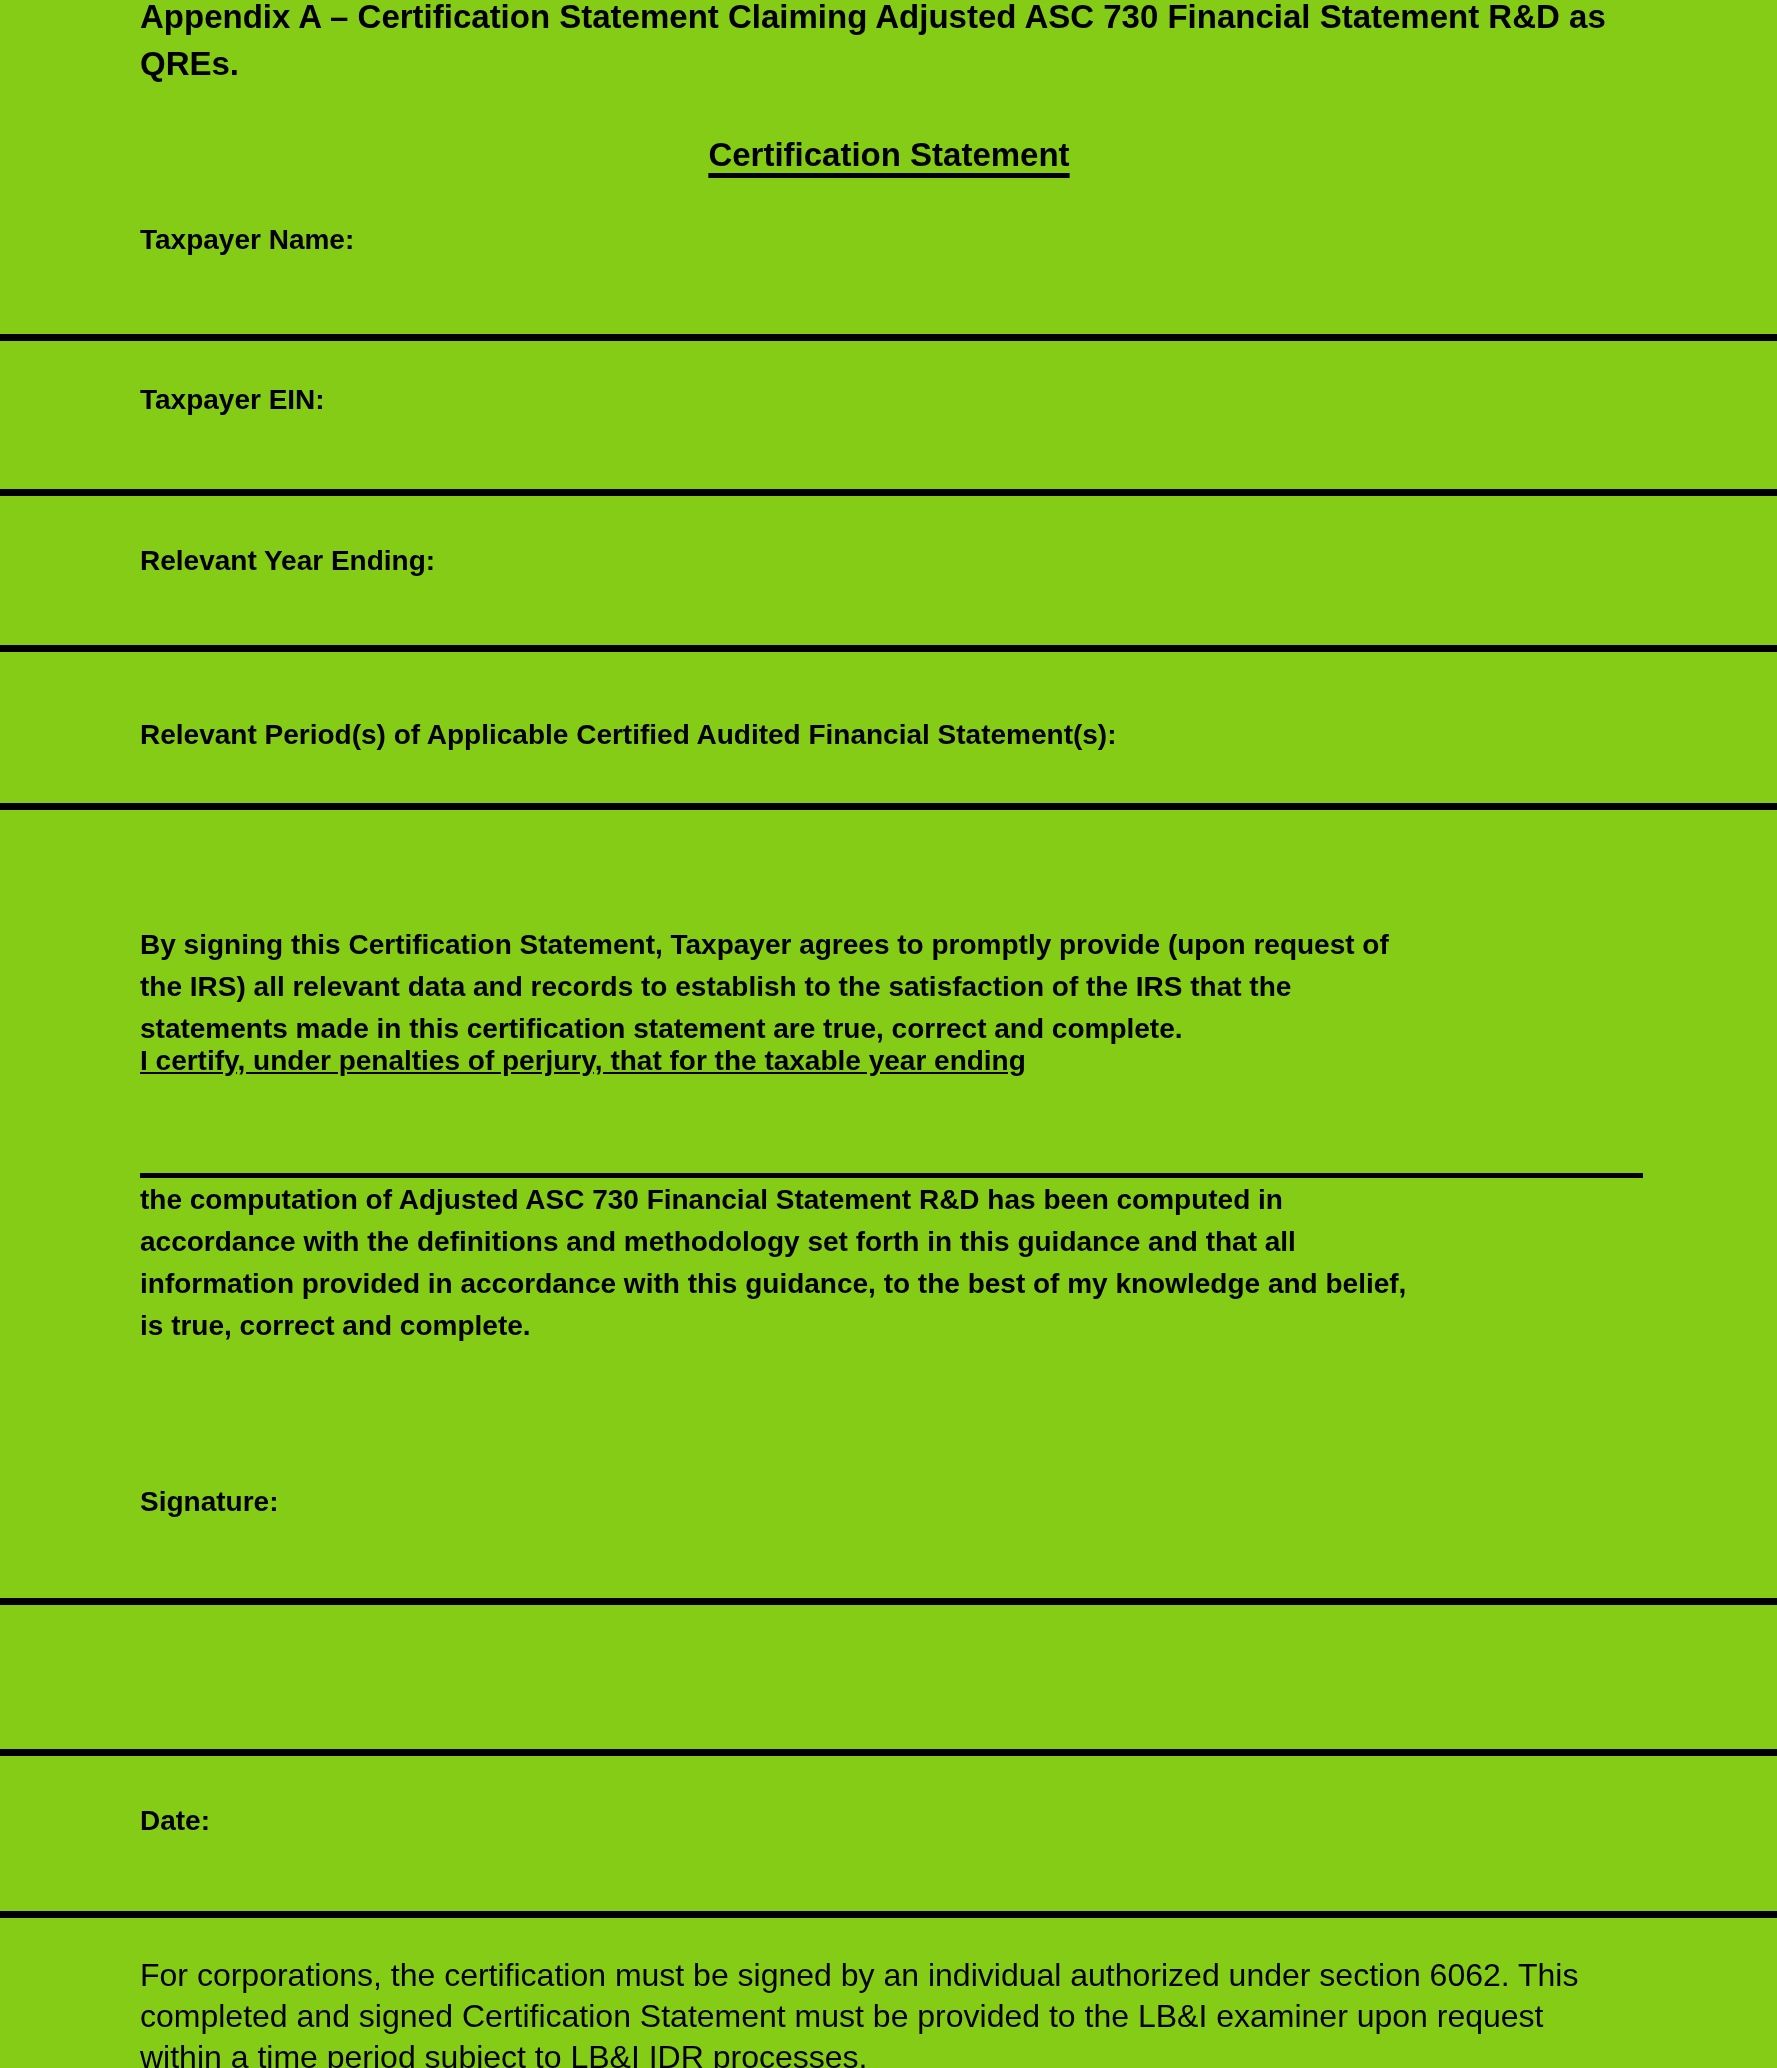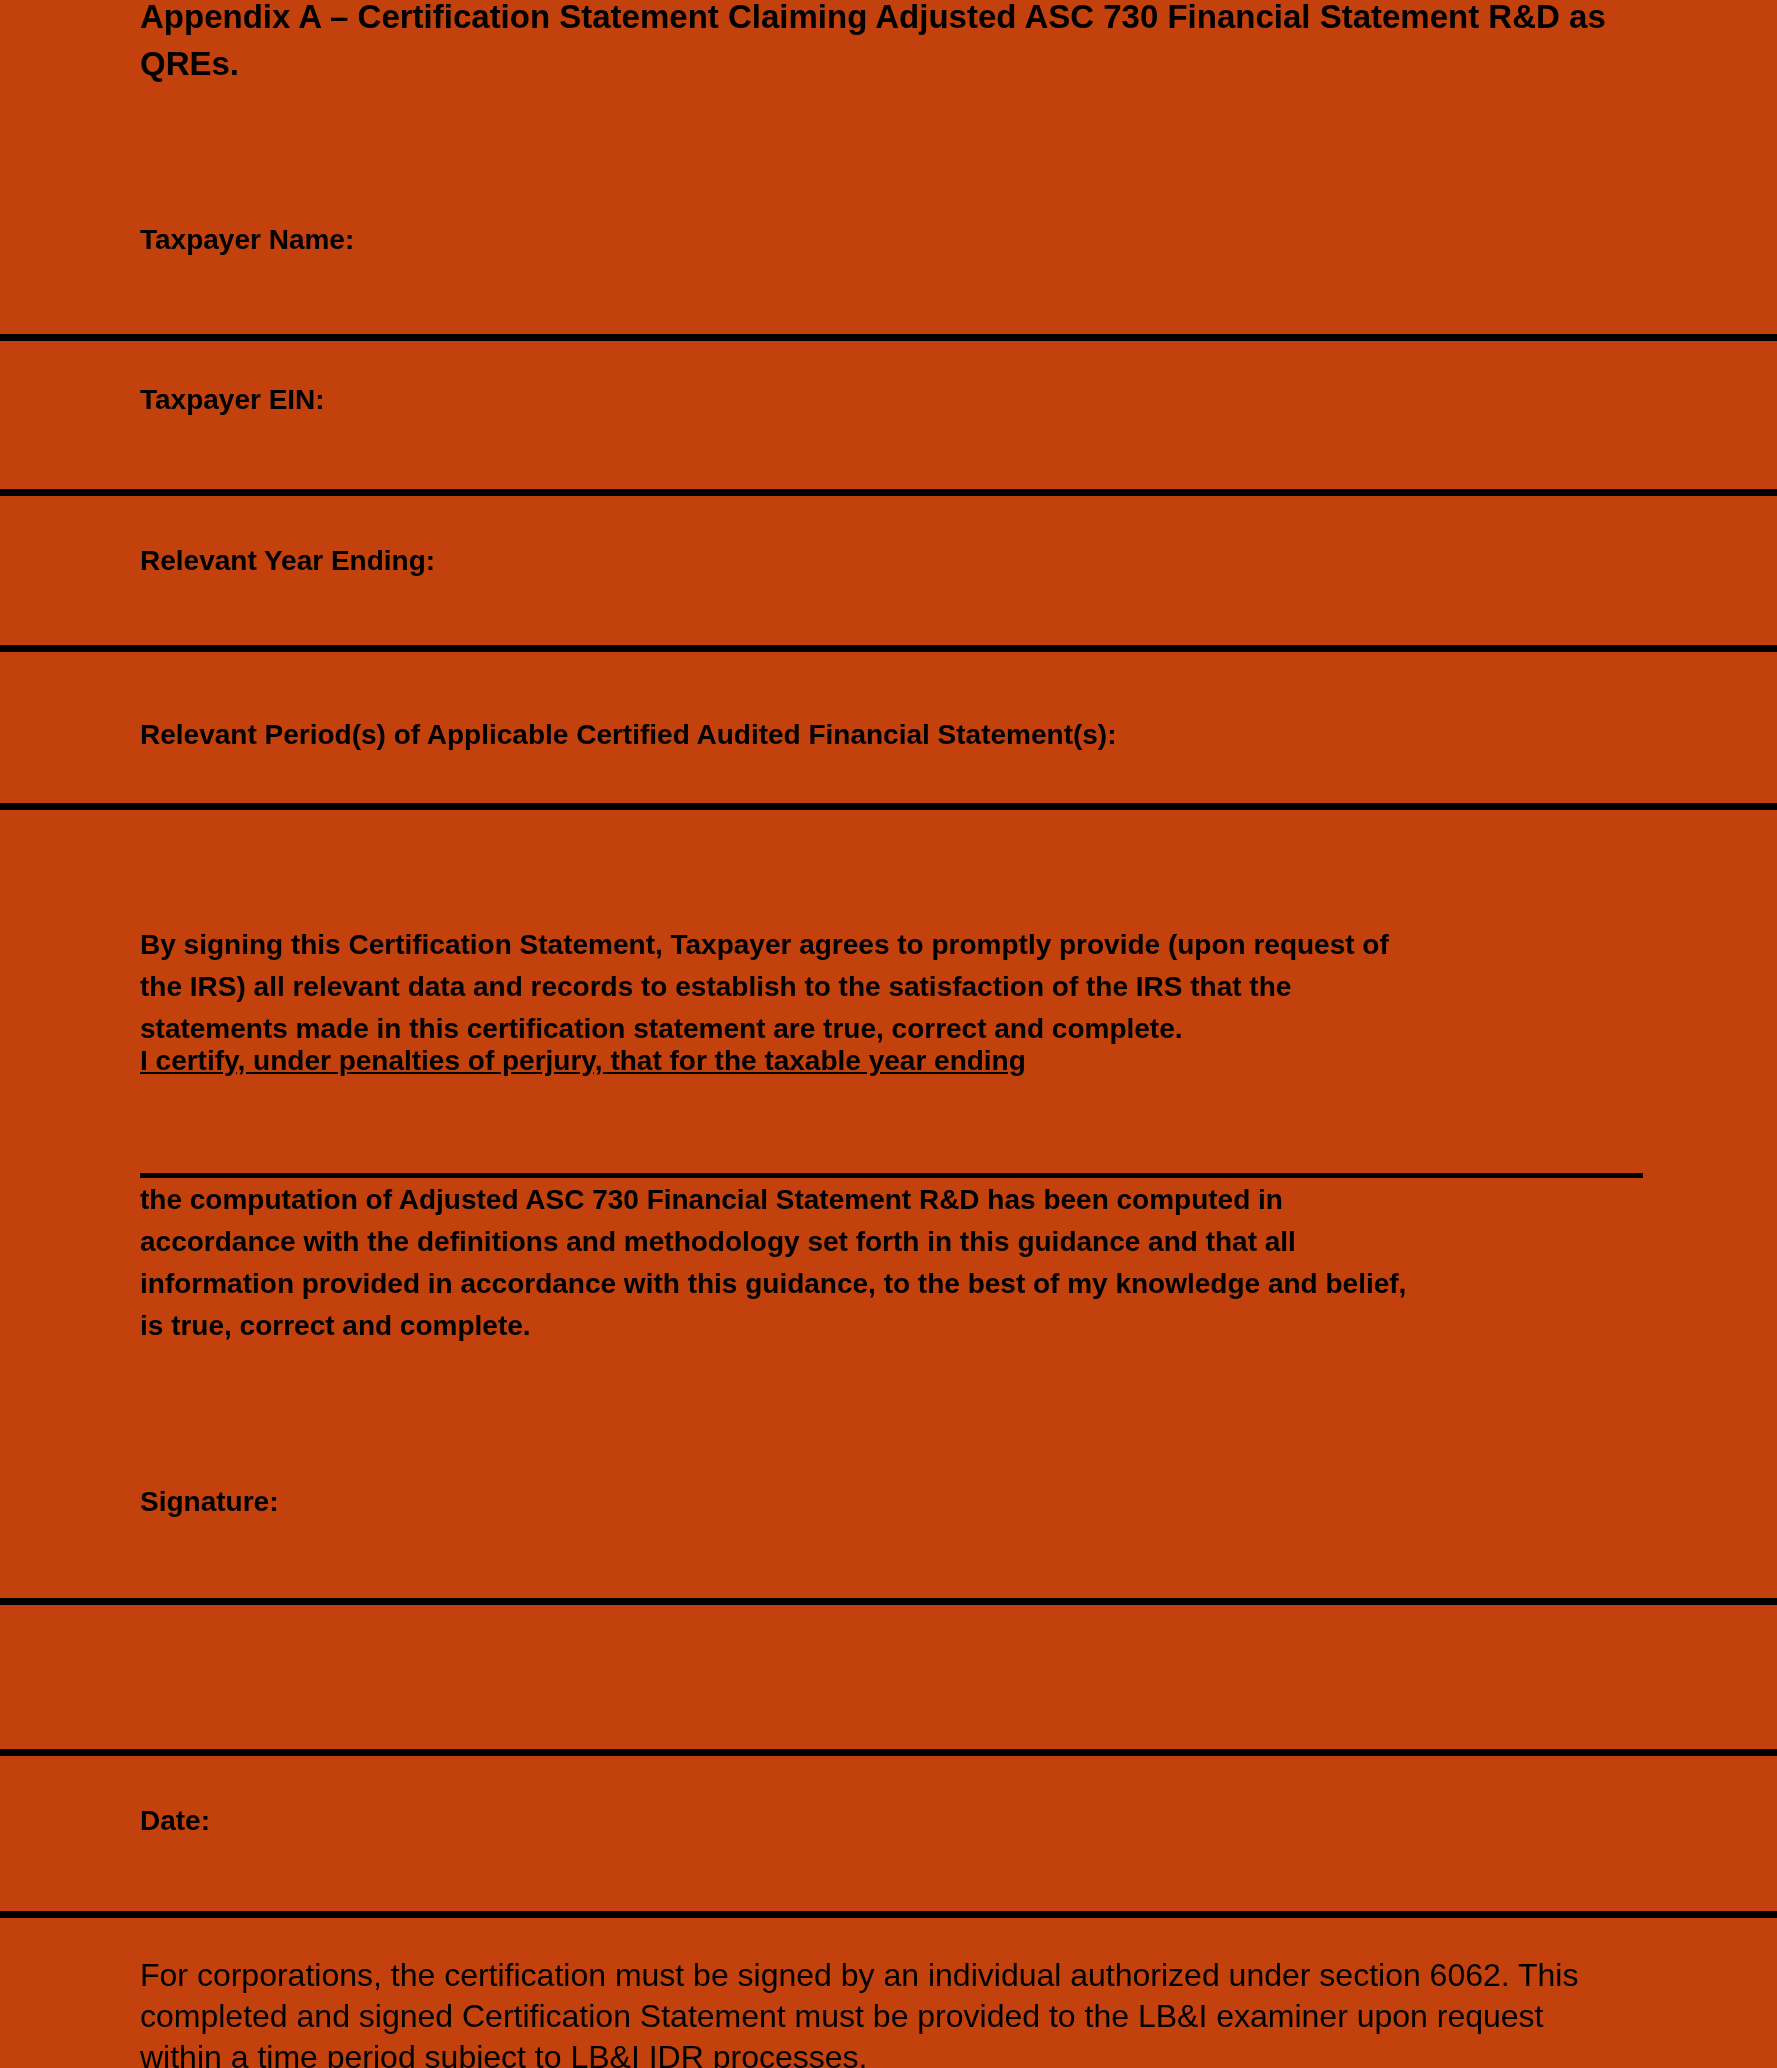--- a/index.html
+++ b/index.html
@@ -1,20 +1,20 @@
 <!DOCTYPE html>
 <html style="font-size:14px"><head>
 <meta charset="utf-8">
 <style>
   html, body { margin: 0; padding: 0; background: #ffffff; }
   .page {
     position: relative;
     width: 1778px;
     height: 2069px;
-    background: #c2410c;
+    background: #84cc16;
     color: #000000;
     font-family: "Liberation Sans", sans-serif;
     overflow: hidden;
   }
   .abs { position: absolute; }
   .body-text {
     font-size: 28px;
     line-height: 42px;
     font-weight: bold;
     white-space: pre-line;
@@ -62,20 +62,23 @@
   }
 </style>
 </head>
 <body>
 
 <div class="page">
 
   <div class="abs title-text" style="top: -7px; left: 140px; width: 1545px;">Appendix A – Certification Statement Claiming Adjusted ASC 730 Financial Statement R&amp;D as
 QREs.</div>
 
+  <div class="abs center-heading" style="top: 134px;">
+    <span>Certification Statement</span>
+  </div>
 
   <div class="abs body-text label" style="top: 219px;">Taxpayer Name:</div>
   <div class="rule" style="top: 334px;"></div>
 
   <div class="abs body-text label" style="top: 379px;">Taxpayer EIN:</div>
   <div class="rule" style="top: 489px;"></div>
 
   <div class="abs body-text label" style="top: 540px;">Relevant Year Ending:</div>
   <div class="rule" style="top: 645px;"></div>
 

